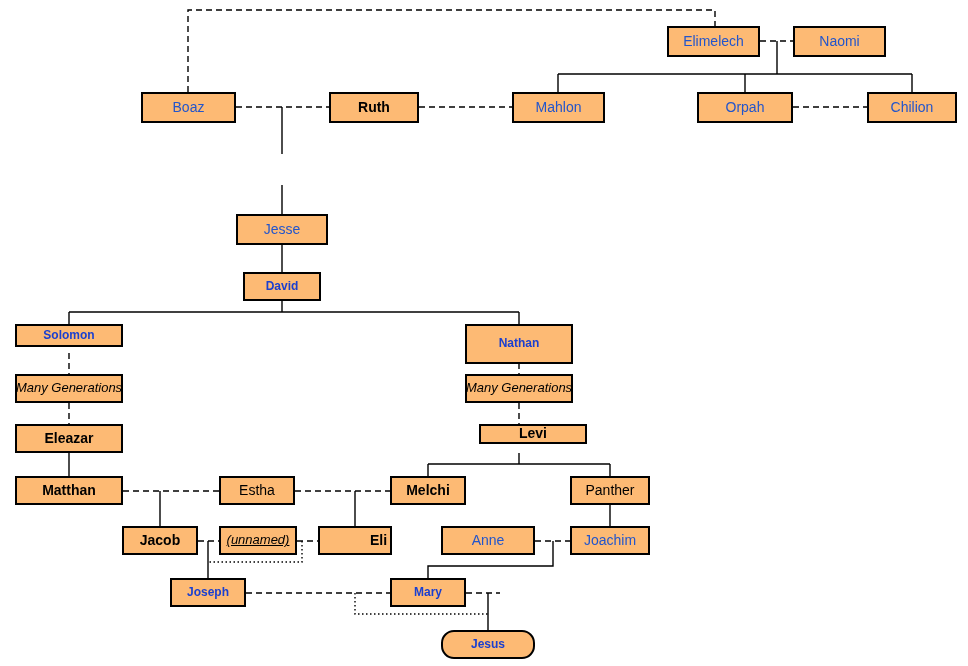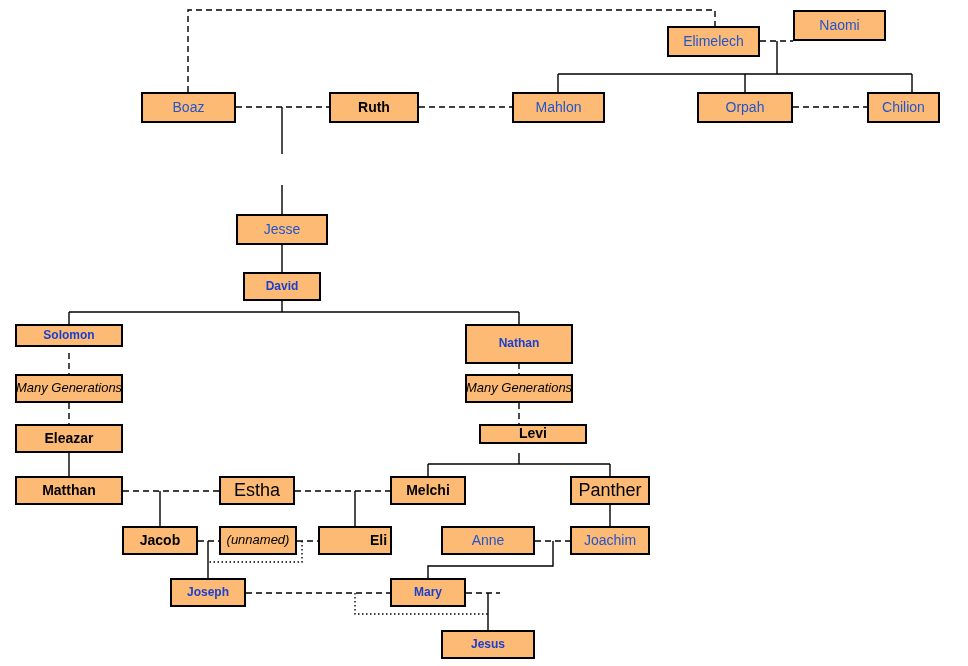--- a/index.html
+++ b/index.html
@@ -39,21 +39,21 @@
     white-space: nowrap;
   }
   .node .lbl {
     display: block;
     padding: 0 4px;
   }
   
   .st-blue      { color: #2255cc; font-weight: normal; font-size: 14px; }
   .st-blue-bold { color: #1a3fd0; font-weight: bold;   font-size: 12px; }
   .st-black-bold{ color: #000000; font-weight: bold;   font-size: 14px; }
-  .st-black     { color: #000000; font-weight: normal; font-size: 18px; }
+  .st-black     { color: #000000; font-weight: normal; font-size: 14px; }
   .st-italic    { color: #000000; font-weight: normal; font-style: italic; font-size: 13px; }
 </style>
 </head>
 <body>
 
 <div id="diagram">
   <svg id="edge-layer" viewBox="0 0 968 666" width="968" height="666">
       <polyline points="188,92 188,10 715,10 715,26" fill="none" stroke="#000000" stroke-width="1.4" stroke-dasharray="6,4"></polyline>
       <polyline points="760,41 793,41" fill="none" stroke="#000000" stroke-width="1.4" stroke-dasharray="6,4"></polyline>
       <polyline points="777,41 777,74" fill="none" stroke="#000000" stroke-width="1.4"></polyline>
@@ -92,36 +92,36 @@
       <polyline points="208,541 208,578" fill="none" stroke="#000000" stroke-width="1.4"></polyline>
       <polyline points="302,541 302,562 208,562" fill="none" stroke="#000000" stroke-width="1.4" stroke-dasharray="1.5,2.5"></polyline>
       <polyline points="246,593 390,593" fill="none" stroke="#000000" stroke-width="1.4" stroke-dasharray="6,4"></polyline>
       <polyline points="466,593 500,593" fill="none" stroke="#000000" stroke-width="1.4" stroke-dasharray="6,4"></polyline>
       <polyline points="488,593 488,630" fill="none" stroke="#000000" stroke-width="1.4"></polyline>
       <polyline points="355,593 355,614 488,614" fill="none" stroke="#000000" stroke-width="1.4" stroke-dasharray="1.5,2.5"></polyline>
     </svg>
 <div class="node" style="left: 667px; top: 26px; width: 93px; height: 31px;">
       <span class="lbl st-blue">Elimelech</span>
     </div>
-    <div class="node" style="left: 793px; top: 10px; width: 93px; height: 31px;">
+    <div class="node" style="left: 793px; top: 26px; width: 93px; height: 31px;">
       <span class="lbl st-blue">Naomi</span>
     </div>
     <div class="node" style="left: 141px; top: 92px; width: 95px; height: 31px;">
       <span class="lbl st-blue">Boaz</span>
     </div>
     <div class="node" style="left: 329px; top: 92px; width: 90px; height: 31px;">
       <span class="lbl st-black-bold">Ruth</span>
     </div>
     <div class="node" style="left: 512px; top: 92px; width: 93px; height: 31px;">
       <span class="lbl st-blue">Mahlon</span>
     </div>
     <div class="node" style="left: 697px; top: 92px; width: 96px; height: 31px;">
       <span class="lbl st-blue">Orpah</span>
     </div>
-    <div class="node" style="left: 867px; top: 92px; width: 73px; height: 31px;">
+    <div class="node" style="left: 867px; top: 92px; width: 90px; height: 31px;">
       <span class="lbl st-blue">Chilion</span>
     </div>
     <div class="node" style="left: 236px; top: 214px; width: 92px; height: 31px;">
       <span class="lbl st-blue">Jesse</span>
     </div>
     <div class="node" style="left: 243px; top: 272px; width: 78px; height: 29px;">
       <span class="lbl st-blue-bold">David</span>
     </div>
     <div class="node" style="left: 15px; top: 324px; width: 108px; height: 23px;">
       <span class="lbl st-blue-bold">Solomon</span>
@@ -149,34 +149,34 @@
     </div>
     <div class="node" style="left: 390px; top: 476px; width: 76px; height: 29px;">
       <span class="lbl st-black-bold">Melchi</span>
     </div>
     <div class="node" style="left: 570px; top: 476px; width: 80px; height: 29px;">
       <span class="lbl st-black">Panther</span>
     </div>
     <div class="node" style="left: 122px; top: 526px; width: 76px; height: 29px;">
       <span class="lbl st-black-bold">Jacob</span>
     </div>
-    <div class="node" style="left: 219px; top: 526px; width: 78px; height: 29px;">
+    <div class="node" style="left: 219px; top: 526px; width: 78px; height: 29px; text-decoration: underline;">
       <span class="lbl st-italic">(unnamed)</span>
     </div>
     <div class="node" style="left: 318px; top: 526px; width: 74px; height: 29px; padding-left: 47px;">
       <span class="lbl st-black-bold">Eli</span>
     </div>
     <div class="node" style="left: 441px; top: 526px; width: 94px; height: 29px;">
       <span class="lbl st-blue">Anne</span>
     </div>
     <div class="node" style="left: 570px; top: 526px; width: 80px; height: 29px;">
       <span class="lbl st-blue">Joachim</span>
     </div>
     <div class="node" style="left: 170px; top: 578px; width: 76px; height: 29px;">
       <span class="lbl st-blue-bold">Joseph</span>
     </div>
     <div class="node" style="left: 390px; top: 578px; width: 76px; height: 29px;">
       <span class="lbl st-blue-bold">Mary</span>
     </div>
-    <div class="node" style="left: 441px; top: 630px; width: 94px; height: 29px;">
+    <div class="node" style="left: 441px; top: 630px; width: 94px; height: 29px; border-radius: 13px;">
       <span class="lbl st-blue-bold">Jesus</span>
     </div>
   </div>
 
 </body></html>

